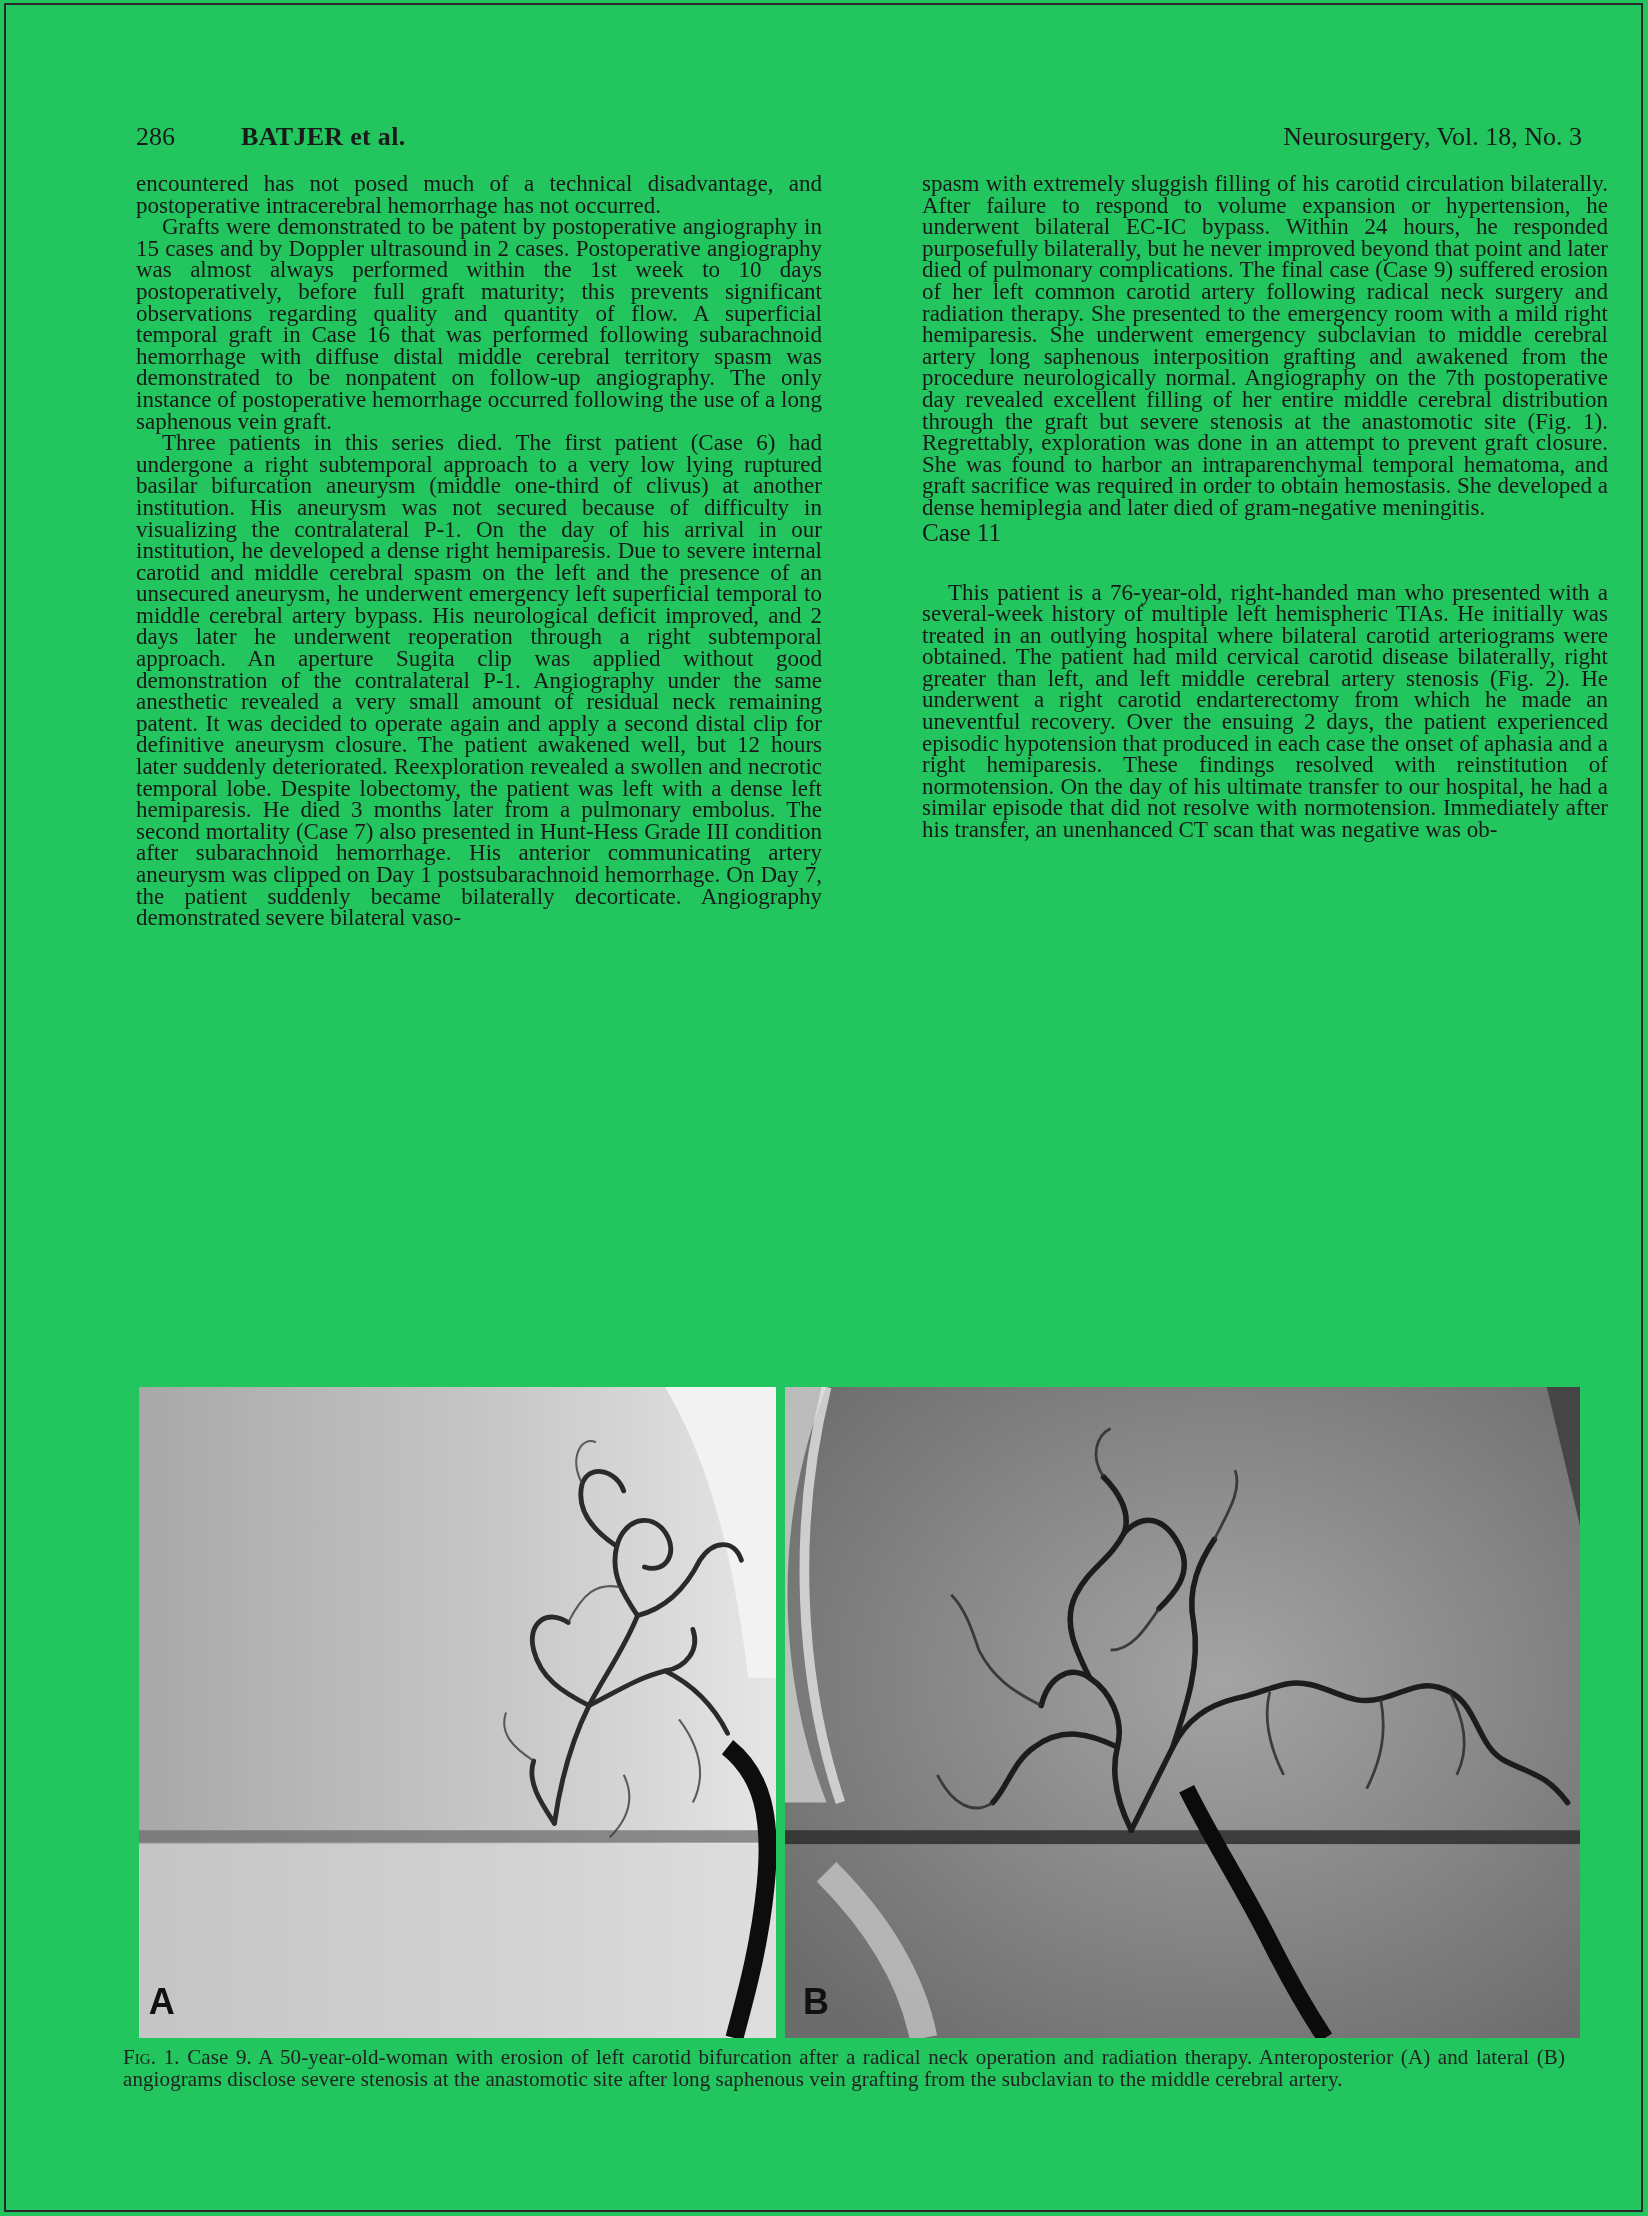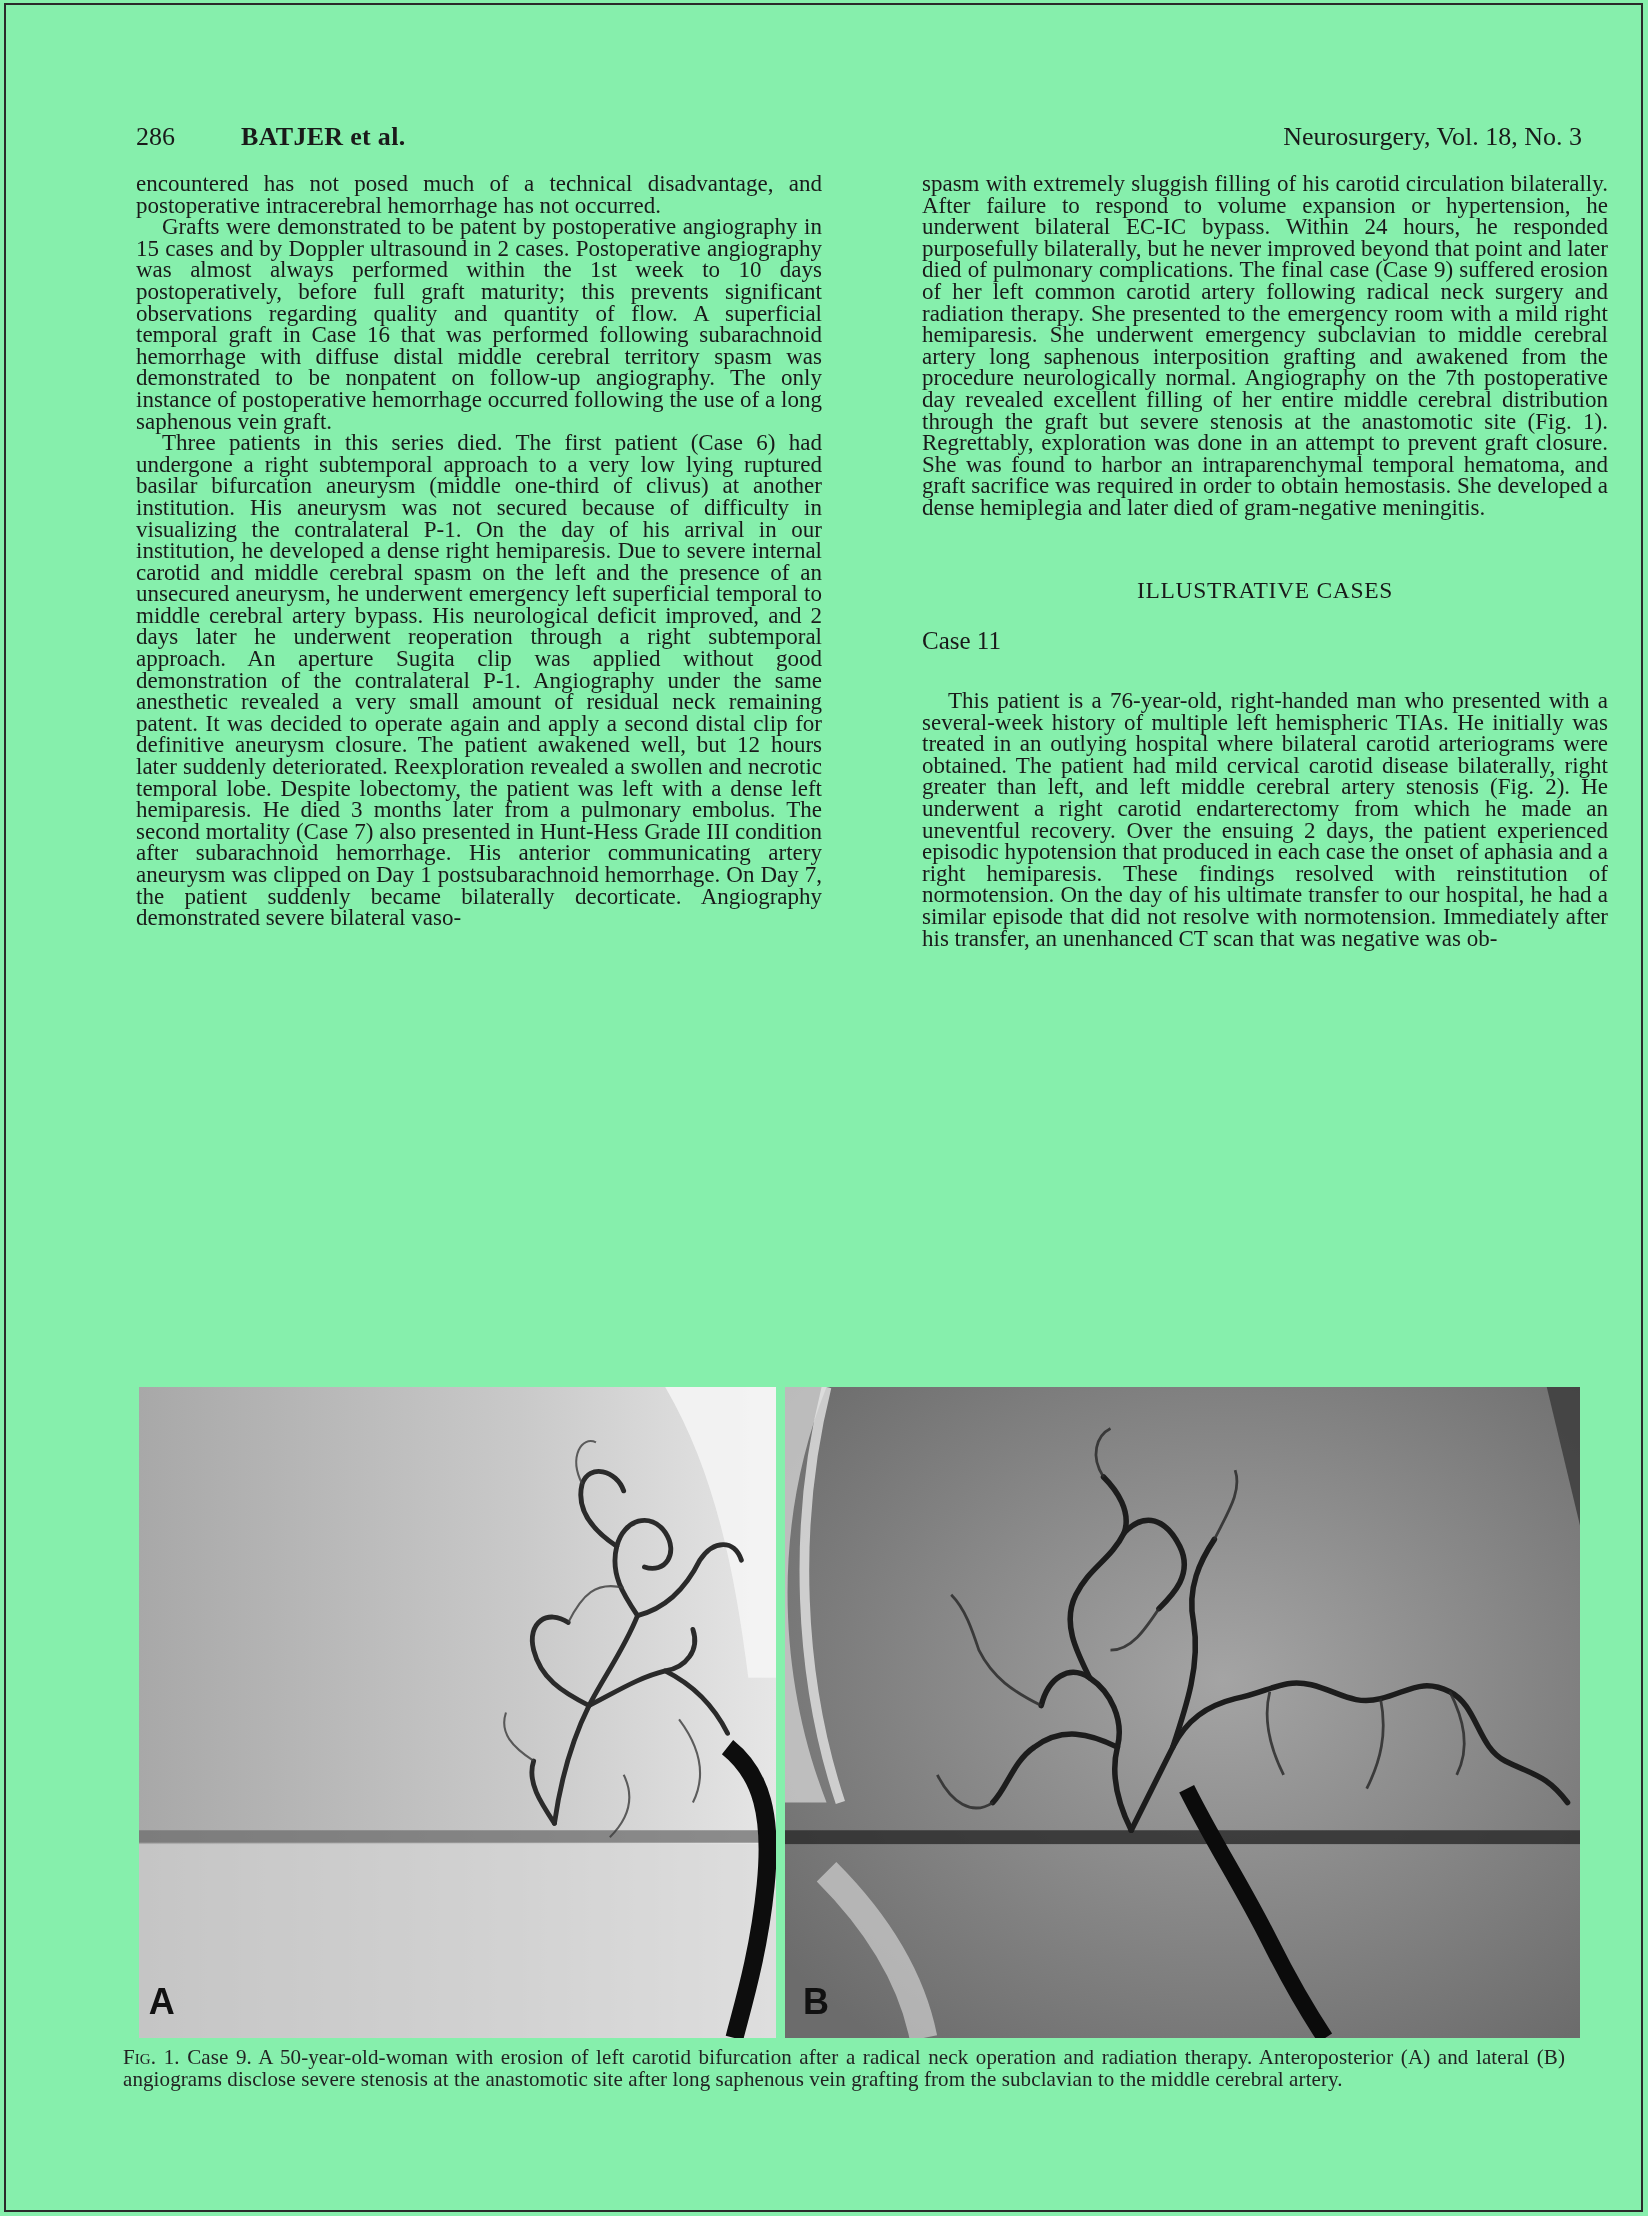--- a/index.html
+++ b/index.html
@@ -1,17 +1,17 @@
 <!DOCTYPE html>
 <html style="font-size:11px"><head>
 <meta charset="utf-8">
 <style>
   html, body { margin: 0; padding: 0; background: #ffffff; }
   body { width: 1648px; height: 2216px; position: relative; overflow: hidden; font-family: "Liberation Serif", "DejaVu Serif", serif; color: #1a1a1a; }
-  .page { position: absolute; left: 0; top: 0; width: 1648px; height: 2216px; background: #86efac; }
+  .page { position: absolute; left: 0; top: 0; width: 1648px; height: 2216px; background: #22c55e; }
   .frame { position: absolute; left: 4.2px; top: 2.8px; width: 1639px; height: 2209px; border: 2.1px solid #2a2a2a; box-sizing: border-box; pointer-events: none; }
   .running-head { position: absolute; top: 119px; left: 136px; right: 66px; height: 35px; font-size: 26px; line-height: 35px; }
   .rh-page { position: absolute; left: 0; }
   .rh-author { position: absolute; left: 105px; letter-spacing: 0.3px; font-weight: bold; }
   .rh-journal { position: absolute; right: 0; }
   .col { position: absolute; top: 173px; font-size: 23px; line-height: 21.6px; text-align: justify; }
   .col-left { left: 136px; width: 686px; }
   .col-right { left: 922px; width: 686px; }
   .col p { margin: 0; text-indent: 0; }
   .col p.indent { text-indent: 26px; }
@@ -41,21 +41,20 @@
   </div>
 
   <div class="col col-left">
     <p>encountered has not posed much of a technical disadvantage, and postoperative intracerebral hemorrhage has not occurred.</p>
     <p class="indent">Grafts were demonstrated to be patent by postoperative angiography in 15 cases and by Doppler ultrasound in 2 cases. Postoperative angiography was almost always performed within the 1st week to 10 days postoperatively, before full graft maturity; this prevents significant observations regarding quality and quantity of flow. A superficial temporal graft in Case 16 that was performed following subarachnoid hemorrhage with diffuse distal middle cerebral territory spasm was demonstrated to be nonpatent on follow-up angiography. The only instance of postoperative hemorrhage occurred following the use of a long saphenous vein graft.</p>
     <p class="indent">Three patients in this series died. The first patient (Case 6) had undergone a right subtemporal approach to a very low lying ruptured basilar bifurcation aneurysm (middle one-third of clivus) at another institution. His aneurysm was not secured because of difficulty in visualizing the contralateral P-1. On the day of his arrival in our institution, he developed a dense right hemiparesis. Due to severe internal carotid and middle cerebral spasm on the left and the presence of an unsecured aneurysm, he underwent emergency left superficial temporal to middle cerebral artery bypass. His neurological deficit improved, and 2 days later he underwent reoperation through a right subtemporal approach. An aperture Sugita clip was applied without good demonstration of the contralateral P-1. Angiography under the same anesthetic revealed a very small amount of residual neck remaining patent. It was decided to operate again and apply a second distal clip for definitive aneurysm closure. The patient awakened well, but 12 hours later suddenly deteriorated. Reexploration revealed a swollen and necrotic temporal lobe. Despite lobectomy, the patient was left with a dense left hemiparesis. He died 3 months later from a pulmonary embolus. The second mortality (Case 7) also presented in Hunt-Hess Grade III condition after subarachnoid hemorrhage. His anterior communicating artery aneurysm was clipped on Day 1 postsubarachnoid hemorrhage. On Day 7, the patient suddenly became bilaterally decorticate. Angiography demonstrated severe bilateral vaso-</p>
   </div>
 
   <div class="col col-right">
     <p>spasm with extremely sluggish filling of his carotid circulation bilaterally. After failure to respond to volume expansion or hypertension, he underwent bilateral EC-IC bypass. Within 24 hours, he responded purposefully bilaterally, but he never improved beyond that point and later died of pulmonary complications. The final case (Case 9) suffered erosion of her left common carotid artery following radical neck surgery and radiation therapy. She presented to the emergency room with a mild right hemiparesis. She underwent emergency subclavian to middle cerebral artery long saphenous interposition grafting and awakened from the procedure neurologically normal. Angiography on the 7th postoperative day revealed excellent filling of her entire middle cerebral distribution through the graft but severe stenosis at the anastomotic site (Fig. 1). Regrettably, exploration was done in an attempt to prevent graft closure. She was found to harbor an intraparenchymal temporal hematoma, and graft sacrifice was required in order to obtain hemostasis. She developed a dense hemiplegia and later died of gram-negative meningitis.</p>
-    <div class="heading">ILLUSTRATIVE CASES</div>
     <div class="case-title">Case 11</div>
     <p class="indent">This patient is a 76-year-old, right-handed man who presented with a several-week history of multiple left hemispheric TIAs. He initially was treated in an outlying hospital where bilateral carotid arteriograms were obtained. The patient had mild cervical carotid disease bilaterally, right greater than left, and left middle cerebral artery stenosis (Fig. 2). He underwent a right carotid endarterectomy from which he made an uneventful recovery. Over the ensuing 2 days, the patient experienced episodic hypotension that produced in each case the onset of aphasia and a right hemiparesis. These findings resolved with reinstitution of normotension. On the day of his ultimate transfer to our hospital, he had a similar episode that did not resolve with normotension. Immediately after his transfer, an unenhanced CT scan that was negative was ob-</p>
   </div>
 
   <div class="figure">
     <div class="panel panel-a">
       <svg viewBox="0 0 920 940" preserveAspectRatio="none">
         <defs>
           <linearGradient id="ga" x1="0" y1="0" x2="1" y2="0">
             <stop offset="0" stop-color="#a8a8a8"></stop>

